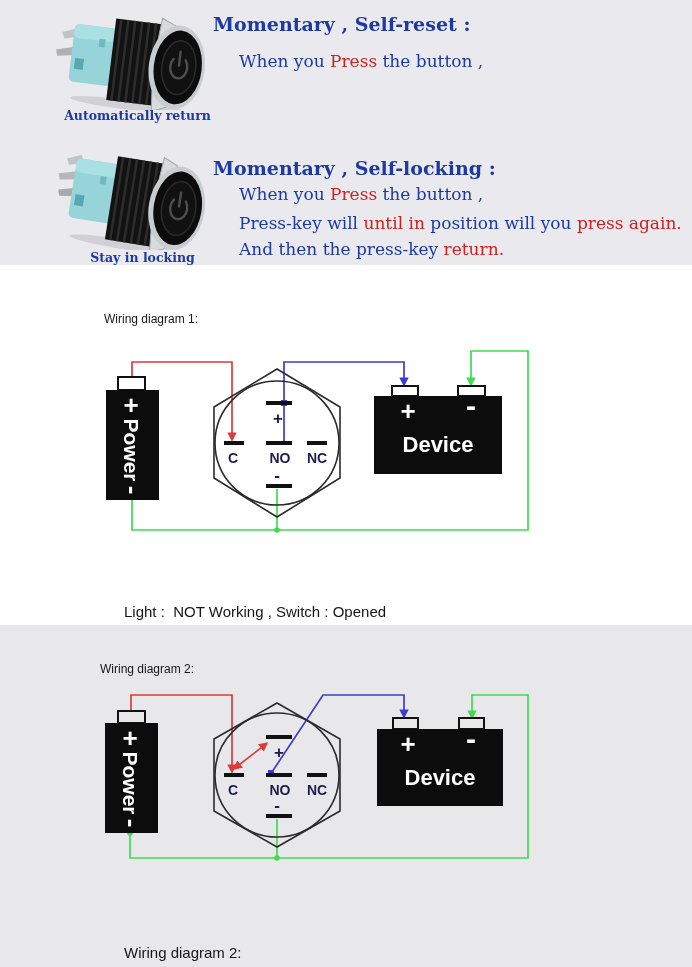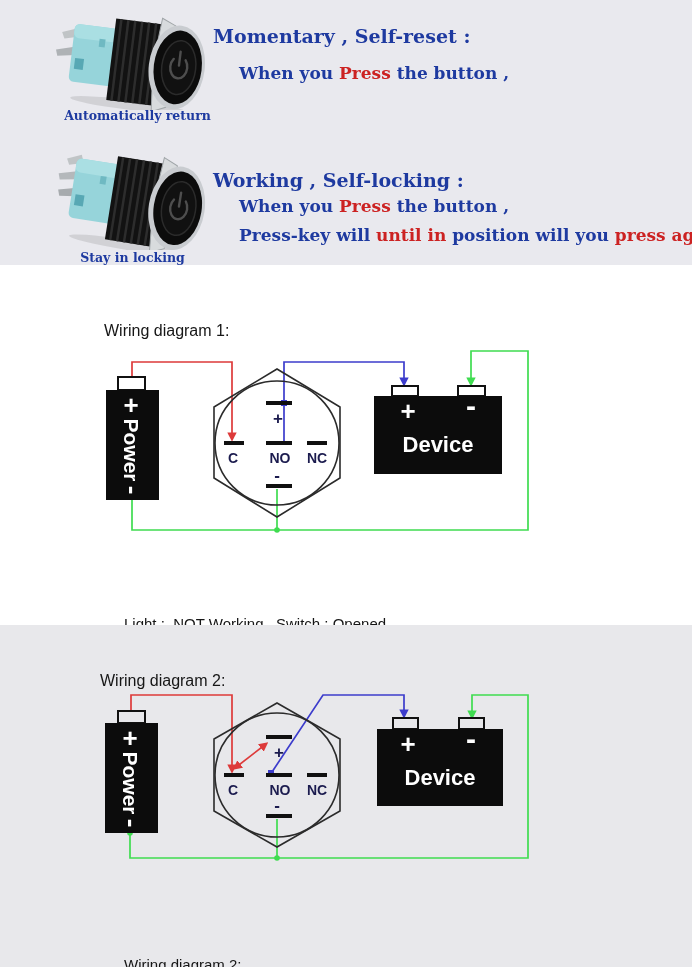--- a/index.html
+++ b/index.html
@@ -1,28 +1,28 @@
 <!DOCTYPE html>
 <html><head>
 <meta charset="utf-8">
 <style>
   html,body{margin:0;padding:0;}
   .page{position:relative;width:692px;height:967px;background:#ffffff;overflow:hidden;
         font-family:"DejaVu Serif",serif;}
   .sec{position:absolute;left:0;width:692px;}
   .sec1{top:0;height:265px;background:#e9e9ee;}
   .sec3{top:625px;height:342px;background:#e8e8eb;}
-  .abs{position:absolute;white-space:pre;margin-top:12px;}
+  .abs{position:absolute;white-space:pre;}
   .head{font-size:19px;font-weight:bold;color:#1e3aa0;line-height:22px;}
-  .bodyln{font-size:17px;font-weight:bold;line-height:20px;}
+  .bodyln{font-size:17px;font-weight:normal;line-height:20px;}
   .blue{color:#1e3aa0;}
   .red{color:#cc2222;}
   .photo-cap{position:absolute;font-size:12.5px;font-weight:bold;color:#1e3aa0;text-align:center;white-space:pre;}
   .sans{font-family:"Liberation Sans",sans-serif;}
-  .dg-title{font-size:16px;color:#161616;line-height:20px;}
+  .dg-title{font-size:12px;color:#161616;line-height:20px;}
   .dg-cap{font-size:15px;color:#161616;line-height:27.5px;}
   .dg-cap2{line-height:28px;}
   .dgsvg,.btnsvg{position:absolute;}
   .wire{fill:none;stroke-width:1.7px;}
   .w-red{stroke:#dd3a3a;}
   .w-blue{stroke:#3c3ccc;}
   .w-green{stroke:#3fdc50;}
   .outline{fill:none;stroke:#2b2b2b;stroke-width:1.6px;}
   .bar{fill:#101010;}
   .tab{fill:#ffffff;stroke:#111111;stroke-width:2px;}
@@ -89,25 +89,26 @@
         <polygon points="112,0 126,6 130,48 126,90 112,96 108,48" fill="#d8dbdd" stroke="#9fa4a7" stroke-width="1"></polygon>
         <ellipse cx="132" cy="48" rx="28" ry="42" fill="#c9ccd0"></ellipse>
         <ellipse cx="133" cy="48" rx="24" ry="37" fill="#0c0c0c"></ellipse>
         <ellipse cx="134" cy="48" rx="17" ry="27" fill="#111111" stroke="#2b2b2b" stroke-width="1.5"></ellipse>
         <g stroke="#4e4e4e" stroke-width="2.4" fill="none" stroke-linecap="round">
           <path d="M 128 40 A 8.5 11 0 1 0 140 40"></path>
           <line x1="134" y1="32" x2="134" y2="46"></line>
         </g>
       </g>
     </svg>
-    <div class="photo-cap" style="left:50px;top:250px;width:165px">Stay in locking</div>
-
-    <div class="abs head" style="left:213px;top:157px">Working , Self-locking :</div>
+    <div class="photo-cap" style="left:60px;top:250px;width:165px">Stay in locking</div>
+
+    <div class="abs head" style="left:213px;top:157px">Momentary , Self-locking :</div>
     <div class="abs bodyln" style="left:239px;top:184px"><span class="blue">When you </span><span class="red">Press</span><span class="blue"> the button ,</span></div>
     <div class="abs bodyln" style="left:239px;top:213px"><span class="blue">Press-key will </span><span class="red">until in</span><span class="blue"> position will you </span><span class="red">press again.</span></div>
+    <div class="abs bodyln" style="left:239px;top:239px"><span class="blue">And then the press-key </span><span class="red">return.</span></div>
   </div>
 
   <div class="abs sans dg-title" style="left:104px;top:309px">Wiring diagram 1:</div>
 
   <svg class="dgsvg" style="left:0;top:340px;width:560px;height:200px" viewBox="0 340 560 200">
     <defs>
       <marker id="ar1" viewBox="0 0 10 10" refX="7" refY="5" markerWidth="5.5" markerHeight="5.5" orient="auto-start-reverse">
           <path d="M0,0 L10,5 L0,10 z" fill="#dd3a3a"></path>
         </marker>
       <marker id="ab1" viewBox="0 0 10 10" refX="7" refY="5" markerWidth="5.5" markerHeight="5.5" orient="auto-start-reverse">

